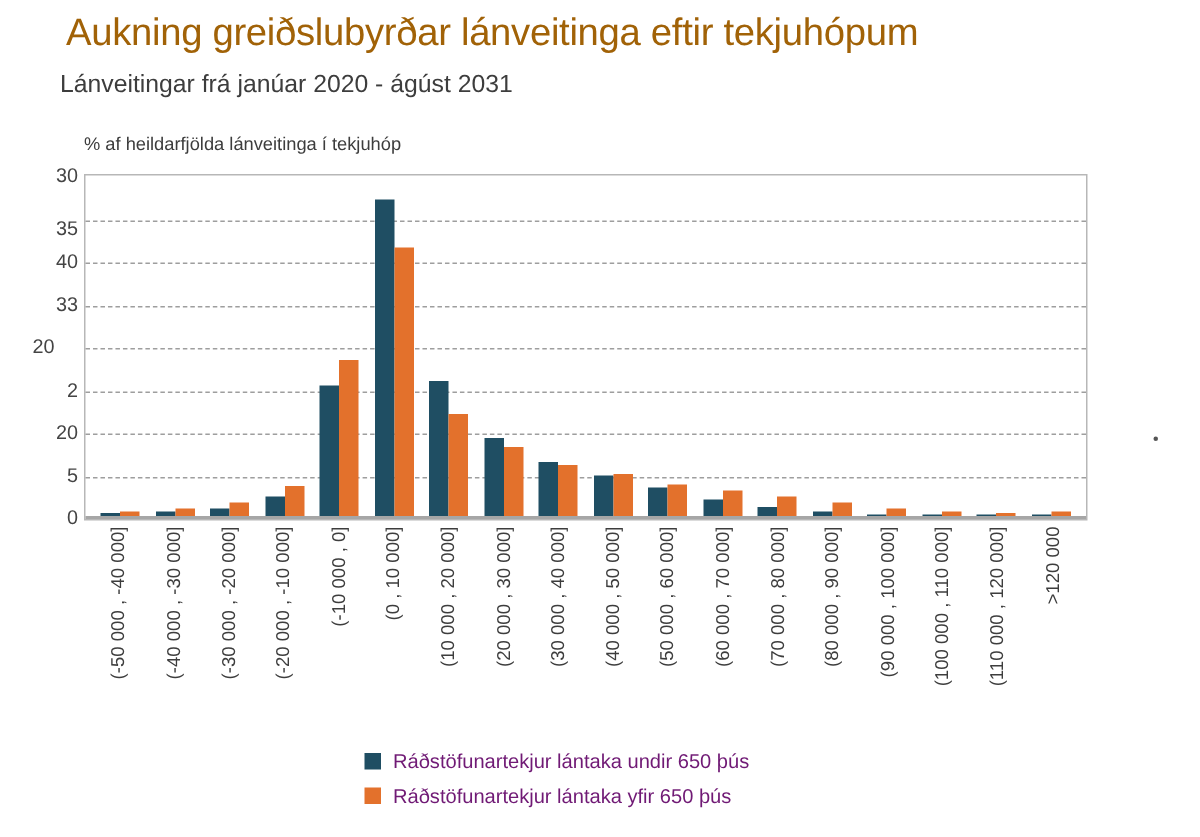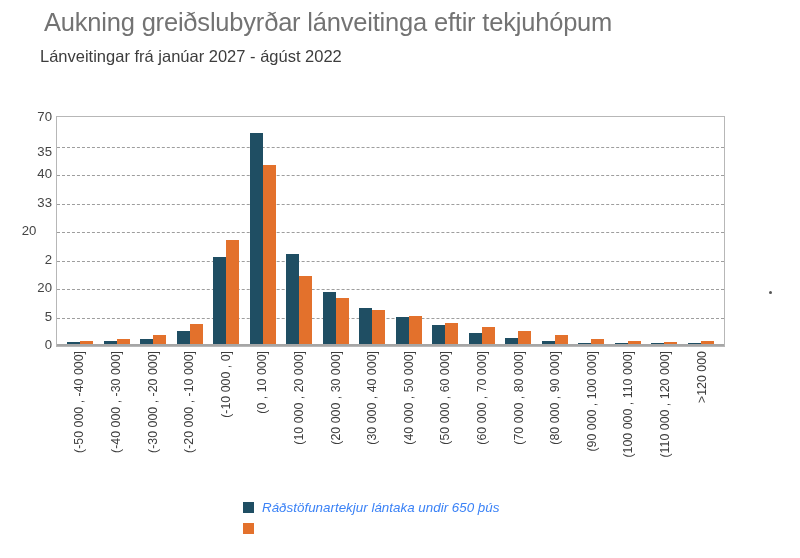--- a/index.html
+++ b/index.html
@@ -23,21 +23,21 @@
     height: 558px;
   }
 
   
   .chart-title {
     position: absolute;
     left: 44px;
     top: 8px;
     font-size: 25.5px;
     letter-spacing: -0.2px;
-    color: #737373;
+    color: #a16207;
     white-space: nowrap;
     text-align: right;
   }
   .chart-subtitle {
     position: absolute;
     left: 40px;
     top: 47px;
     font-size: 16.5px;
     color: #3d3d3d;
     white-space: nowrap;
@@ -168,23 +168,22 @@
     top: 500px;
     display: flex;
     flex-direction: column;
     gap: 8px;
   }
   .legend-item {
     display: flex;
     align-items: center;
     gap: 8px;
     font-size: 13.4px;
-    color: #3b82f6;
-    white-space: nowrap;
-    font-style: italic;
+    color: #701a75;
+    white-space: nowrap;
   }
   .legend-swatch {
     width: 11px;
     height: 11px;
     flex: 0 0 auto;
   }
 
   .stray-dot {
     position: absolute;
     left: 769px;
@@ -194,24 +193,25 @@
     background: #555;
     border-radius: 50%;
   }
 </style>
 </head>
 <body>
 
 <div id="chart-root">
 
   <div class="chart-title">Aukning greiðslubyrðar lánveitinga eftir tekjuhópum</div>
-  <div class="chart-subtitle">Lánveitingar frá janúar 2027 - ágúst 2022</div>
+  <div class="chart-subtitle">Lánveitingar frá janúar 2020 - ágúst 2031</div>
+  <div class="axis-caption">% af heildarfjölda lánveitinga í tekjuhóp</div>
 
   <div class="yaxis" id="yaxis">
-      <div class="ytick" style="top: 1px;">70</div>
+      <div class="ytick" style="top: 1px;">30</div>
       <div class="ytick" style="top: 36px; text-align: right;">35</div>
       <div class="ytick" style="top: 58px;">40</div>
       <div class="ytick" style="top: 86.5px;">33</div>
       <div class="ytick" style="top: 115px; text-align: center;">20</div>
       <div class="ytick" style="top: 143.5px;">2</div>
       <div class="ytick" style="top: 172px;">20</div>
       <div class="ytick" style="top: 200.5px;">5</div>
       <div class="ytick" style="top: 229px;">0</div>
     </div>
 
@@ -359,17 +359,18 @@
       </div>
     </div>
 
   <div class="legend" id="legend">
       <div class="legend-item">
         <span class="legend-swatch" style="background: rgb(31, 78, 99);"></span>
         <span>Ráðstöfunartekjur lántaka undir 650 þús</span>
       </div>
       <div class="legend-item">
         <span class="legend-swatch" style="background: rgb(227, 113, 44);"></span>
+        <span>Ráðstöfunartekjur lántaka yfir 650 þús</span>
       </div>
     </div>
 
   <div class="stray-dot"></div>
 </div>
 
 </body></html>

